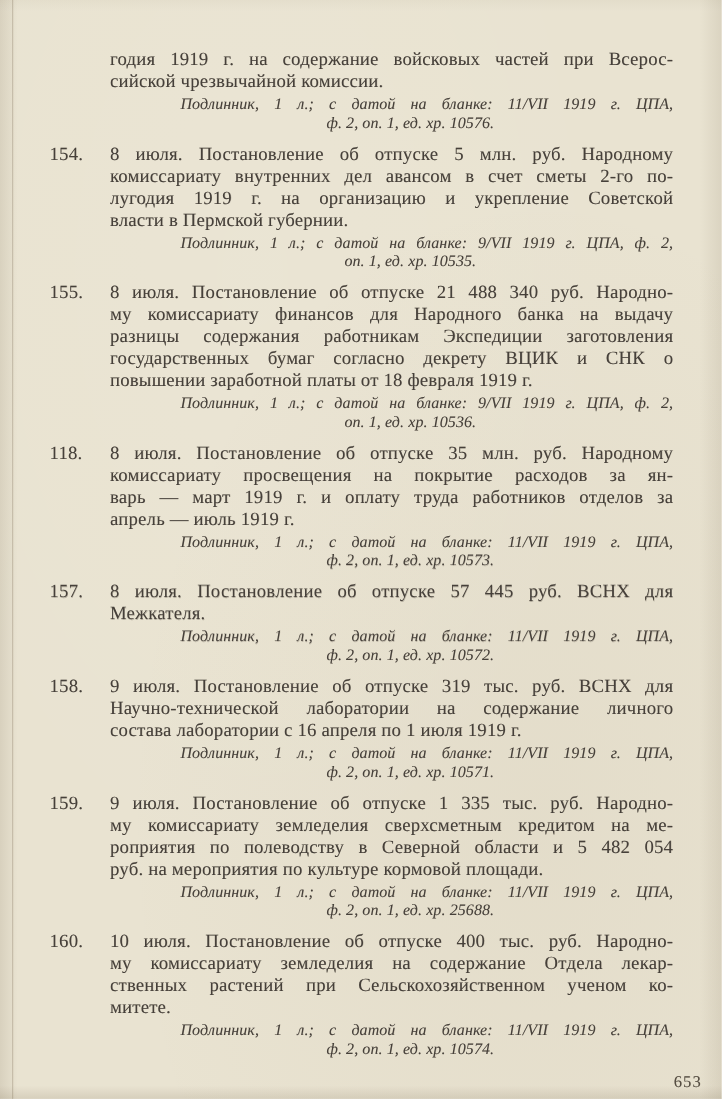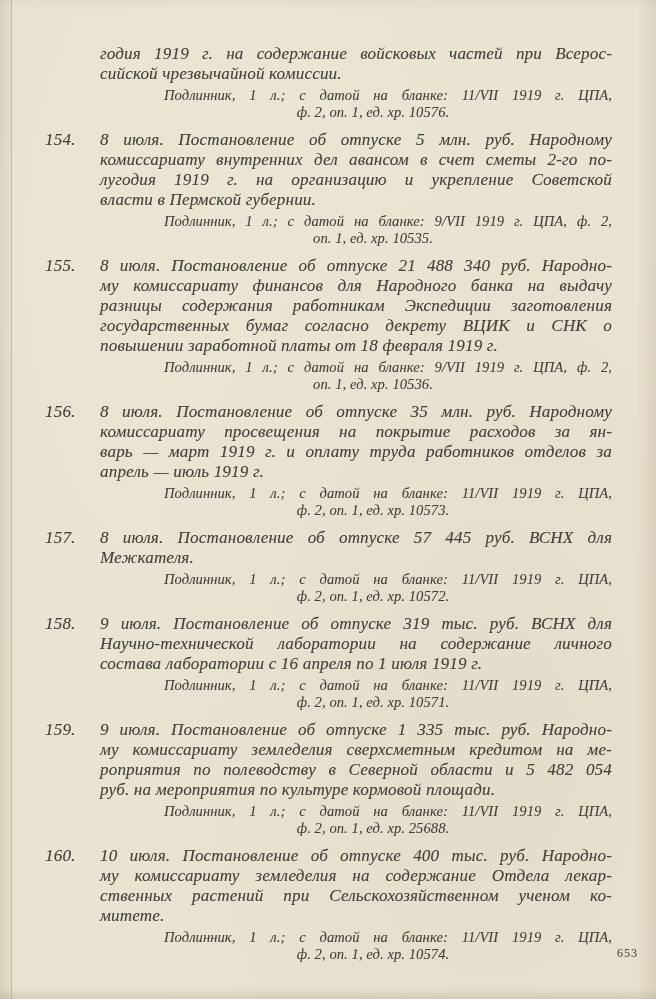--- a/index.html
+++ b/index.html
@@ -34,21 +34,20 @@
     right: 44px;
     top: 44px;
   }
 
   .para {
     margin-left: 55px;
     font-size: 17px;
     line-height: 20px;
     letter-spacing: 0.2px;
     text-shadow: 0.3px 0.3px 0 rgba(70,60,50,0.30);
-    font-style: italic;
   }
 
   .entry { position: relative; }
 
   .num {
     position: absolute;
     left: -55px;
     top: 0;
     width: 50px;
     font-size: 17px;
@@ -79,23 +78,23 @@
     text-align-last: justify;
     white-space: nowrap;
   }
   .cline2 {
     margin-left: 89px;
     text-align: center;
   }
 
   .folio {
     position: absolute;
-    top: 946px;
+    top: 976px;
     right: 18px;
-    font-size: 12px;
+    font-size: 15px;
     letter-spacing: 1px;
     color: #554d42;
     text-shadow: 0.3px 0.3px 0 rgba(70,60,50,0.3);
   }
 </style>
 </head>
 <body>
 
 <div class="page">
   <div class="crease"></div>
@@ -130,21 +129,21 @@
       <div class="bline">разницы содержания работникам Экспедиции заготовления</div>
       <div class="bline">государственных бумаг согласно декрету ВЦИК и СНК о</div>
       <div class="bline endline">повышении заработной платы от 18 февраля 1919 г.</div>
     </div>
     <div class="cite">
       <div class="cline1">Подлинник, 1 л.; с датой на бланке: 9/VII 1919 г. ЦПА, ф. 2,</div>
       <div class="cline2">оп. 1, ед. хр. 10536.</div>
     </div>
 
     <div class="para entry">
-      <span class="num">156.</span>
+      <span class="num">118.</span>
       <div class="bline">8 июля. Постановление об отпуске 35 млн. руб. Народному</div>
       <div class="bline">комиссариату просвещения на покрытие расходов за ян-</div>
       <div class="bline">варь — март 1919 г. и оплату труда работников отделов за</div>
       <div class="bline endline">апрель — июль 1919 г.</div>
     </div>
     <div class="cite">
       <div class="cline1">Подлинник, 1 л.; с датой на бланке: 11/VII 1919 г. ЦПА,</div>
       <div class="cline2">ф. 2, оп. 1, ед. хр. 10573.</div>
     </div>
 

